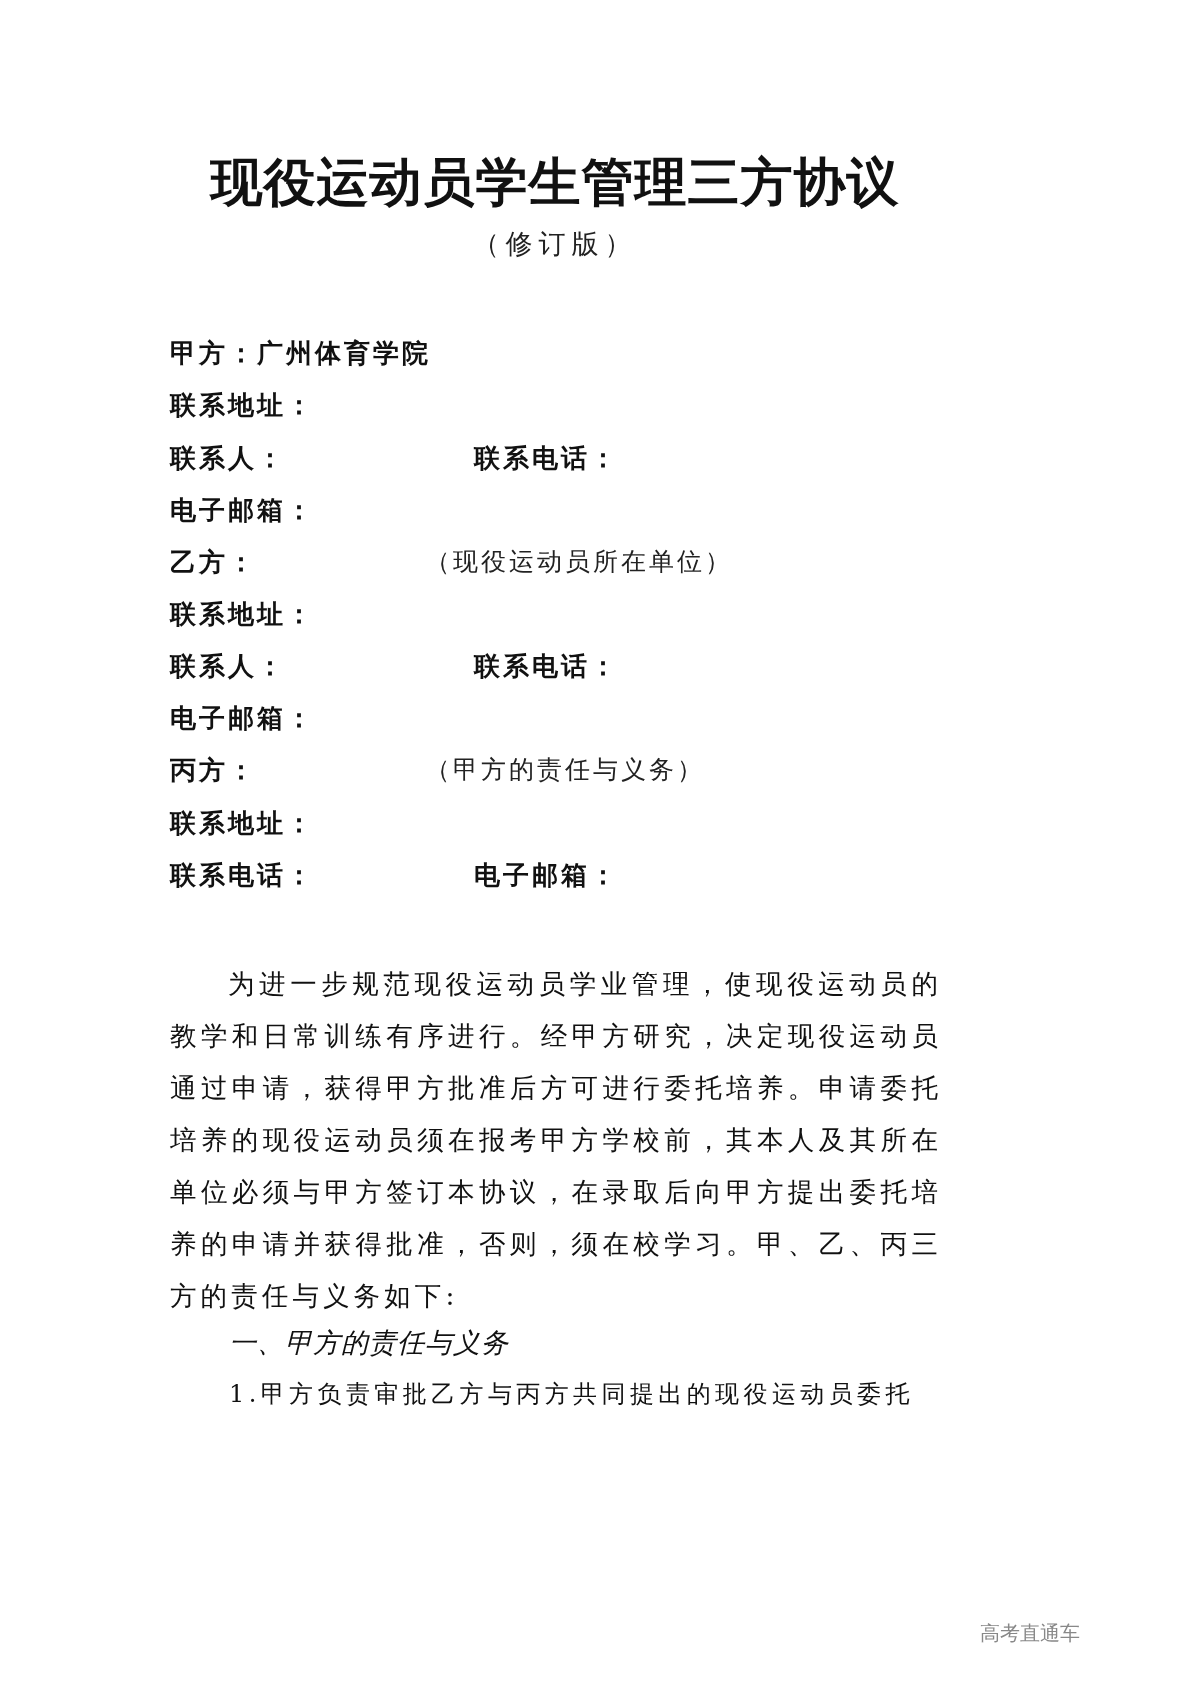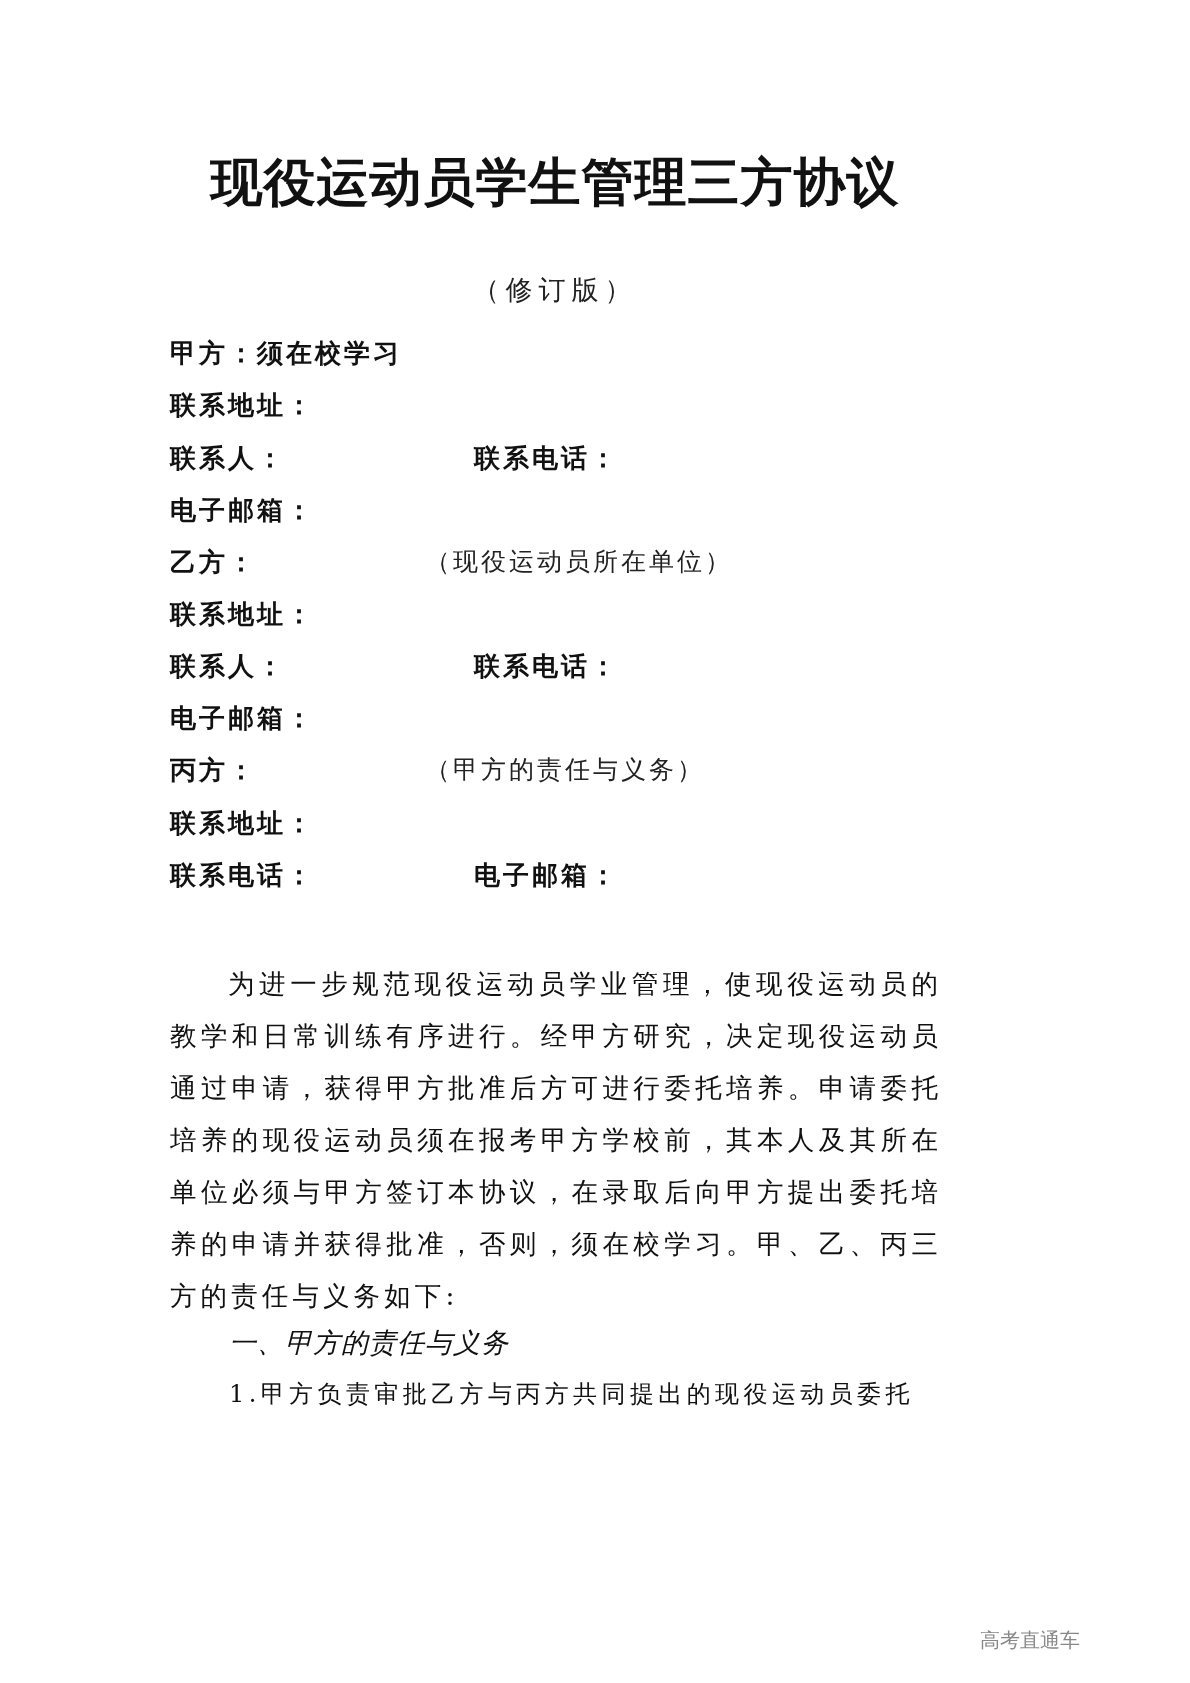--- a/index.html
+++ b/index.html
@@ -1,38 +1,38 @@
 <!DOCTYPE html>
 <html><head>
 <meta charset="utf-8">
 <style>
   html, body { margin: 0; padding: 0; background: #ffffff; }
   body { width: 1190px; height: 1683px; position: relative; overflow: hidden;
          font-family: "DejaVu Serif", "Liberation Serif", serif; color: #111; }
   .title { position: absolute; left: 0; width: 1110px; top: 148px; text-align: center;
            font-size: 52px; font-weight: bold; letter-spacing: 1px; }
   .subtitle { position: absolute; left: 0; width: 1110px; top: 226px; text-align: center;
-              font-size: 27px; letter-spacing: 6px; color: #222; margin-top: 46px; }
+              font-size: 27px; letter-spacing: 6px; color: #222; }
   .field { position: absolute; left: 170px; font-size: 26px; font-weight: bold; letter-spacing: 3px; line-height: 32px; }
   .field2 { position: absolute; left: 474px; font-size: 26px; font-weight: bold; letter-spacing: 3px; line-height: 32px; }
   .note { position: absolute; left: 425px; font-size: 25px; letter-spacing: 3px; color: #222; line-height: 32px; text-align: center; }
   .para { position: absolute; left: 170px; width: 772px; top: 958px; font-size: 26.5px;
           line-height: 52px; letter-spacing: 4.1px; text-align: justify; text-indent: 58px; color: #111; }
   .heading { position: absolute; left: 229px; top: 1325px; font-size: 27px; font-family: "DejaVu Sans", "Liberation Sans", sans-serif; letter-spacing: 1px; font-style: italic; }
   .item { position: absolute; left: 229px; top: 1378px; font-size: 24px; letter-spacing: 4.4px; white-space: nowrap; }
   .watermark { position: absolute; left: 980px; top: 1620px; font-size: 20px; color: #888;
-               font-family: "DejaVu Sans", "Liberation Sans", sans-serif; margin-top: 7px; }
+               font-family: "DejaVu Sans", "Liberation Sans", sans-serif; }
 </style>
 </head>
 <body>
 
 <div class="title">现役运动员学生管理三方协议</div>
 <div class="subtitle">（修订版）</div>
 
-<div class="field" style="top:337px">甲方：须在校学习</div>
+<div class="field" style="top:337px">甲方：广州体育学院</div>
 <div class="field" style="top:389px">联系地址：</div>
 <div class="field" style="top:442px">联系人：</div>
 <div class="field2" style="top:442px">联系电话：</div>
 <div class="field" style="top:494px">电子邮箱：</div>
 
 <div class="field" style="top:546px">乙方：</div>
 <div class="note" style="top:546px">（现役运动员所在单位）</div>
 <div class="field" style="top:598px">联系地址：</div>
 <div class="field" style="top:650px">联系人：</div>
 <div class="field2" style="top:650px">联系电话：</div>

